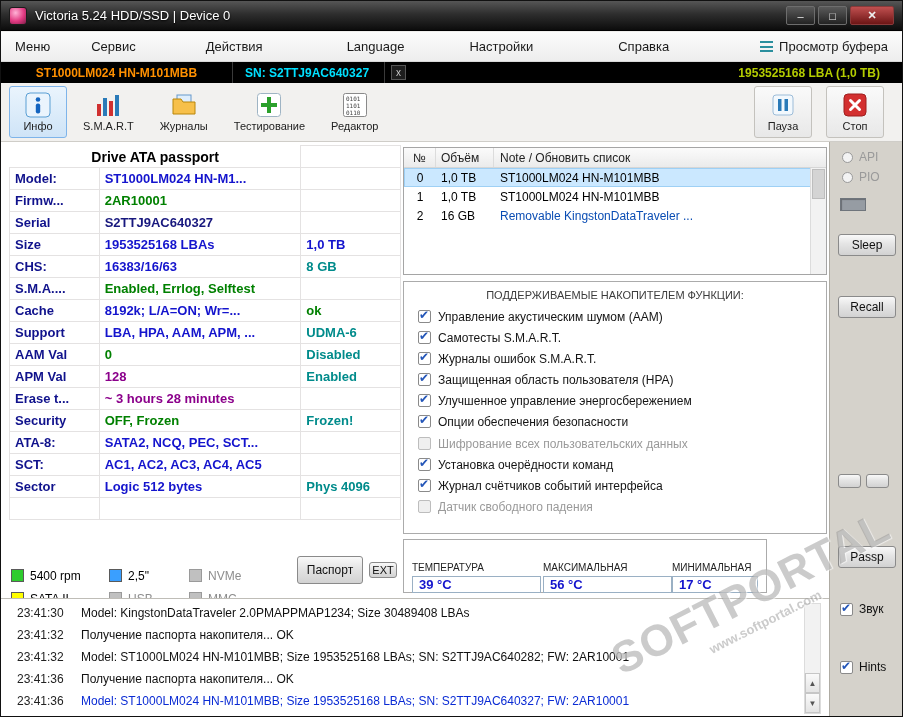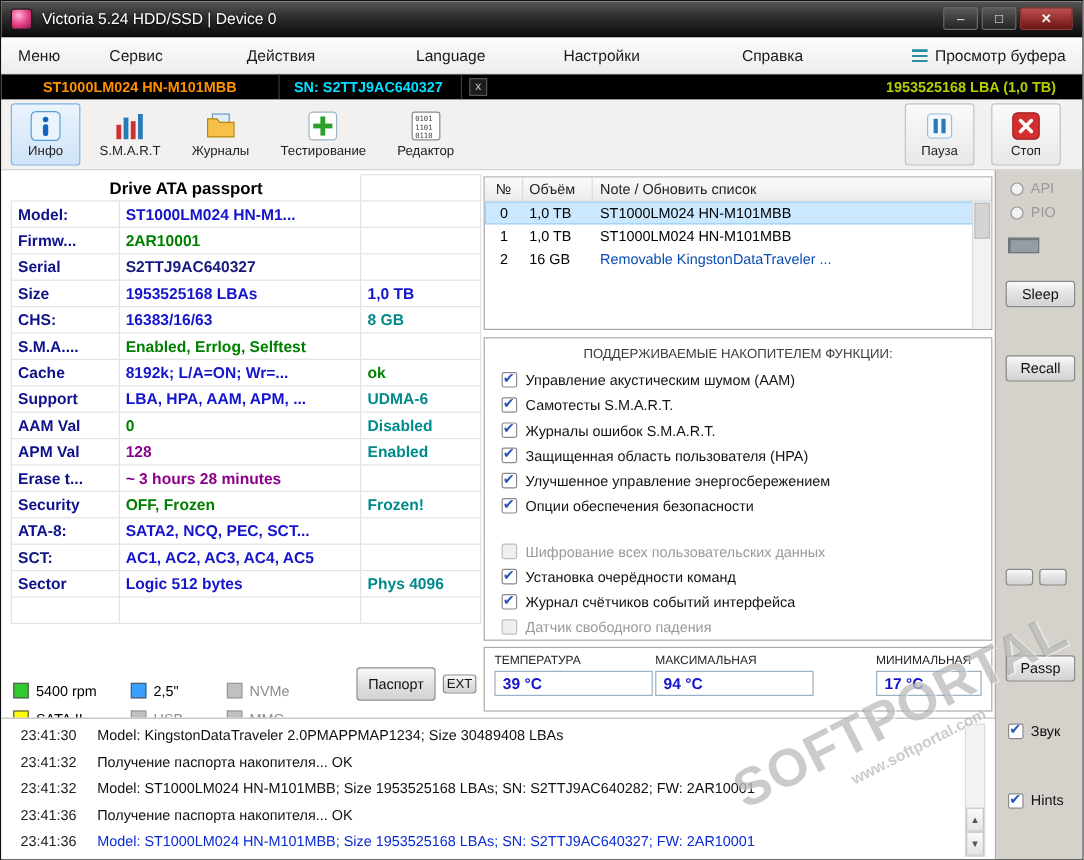--- a/index.html
+++ b/index.html
@@ -104,29 +104,29 @@
   .dev-note.link { color:#0a4db4; }
   .devlist-scroll { position:absolute; right:0; top:20px; bottom:0; width:16px;
     background:#f2f2f2; border-left:1px solid #dcdcdc; }
   .devlist-thumb { margin:1px; height:30px; background:#d4d4d4; border:1px solid #bdbdbd; }
 
   
   .features { position:absolute; left:402px; top:280px; width:424px; height:253px;
     border:1px solid #ababab; background:#fff; padding-top:7px; }
   .features-title { text-align:center; font-size:11px; color:#3c3c3c; margin-bottom:5px; }
   .feat { display:flex; align-items:center; gap:7px; height:21px; padding-left:14px; font-size:12px; color:#141414; }
-  .feat.gap { margin-top:17px; }
+  .feat.gap { margin-top:1px; }
   .feat.disabled { color:#9a9a9a; }
   .cb { width:13px; height:13px; border:1px solid #8a8a8a; border-radius:2px; background:#fff; position:relative; flex:0 0 13px; }
   .checked .cb::after { content:"✔"; position:absolute; left:0px; top:-3px; font-size:12px; color:#2456b8; }
   .disabled .cb { background:#efefef; border-color:#bdbdbd; }
 
   
-  .temps { position:absolute; left:402px; top:538px; width:424px; height:54px;
-    border:1px solid #ababab; background:#fff; display:flex; padding:5px 8px 0 8px; }
+  .temps { position:absolute; left:402px; top:538px; width:364px; height:54px;
+    border:1px solid #ababab; background:#fff; display:flex; padding:22px 8px 0 8px; }
   .temp-block { display:flex; flex-direction:column; gap:3px; }
   .temp-label { font-size:10px; color:#222; }
   .temp-box { height:21px; border:1px solid #9ab0c4; background:#fff; display:flex;
     align-items:center; padding-left:6px; color:#1414cd; font-weight:bold; font-size:13px; }
   .temp-cur { width:132px; } .temp-max { width:132px; margin-left:2px; }
   .temp-min { margin-left:auto; width:88px; }
 
   
   .radio-row { position:absolute; left:12px; display:flex; align-items:center; gap:6px;
     font-size:12px; color:#9a9a9a; }
@@ -455,21 +455,21 @@
       </div>
   </div>
 
   <div class="temps">
     <div class="temp-block temp-cur">
       <span class="temp-label">ТЕМПЕРАТУРА</span>
       <span class="temp-box">39 °C</span>
     </div>
     <div class="temp-block temp-max">
       <span class="temp-label">МАКСИМАЛЬНАЯ</span>
-      <span class="temp-box">94 °C</span>
+      <span class="temp-box">56 °C</span>
     </div>
     <div class="temp-block temp-min">
       <span class="temp-label">МИНИМАЛЬНАЯ</span>
       <span class="temp-box">17 °C</span>
     </div>
   </div>
 
   <div class="sidebar">
     <div class="radio-row" style="top:8px;">
       <span class="radio"></span>

